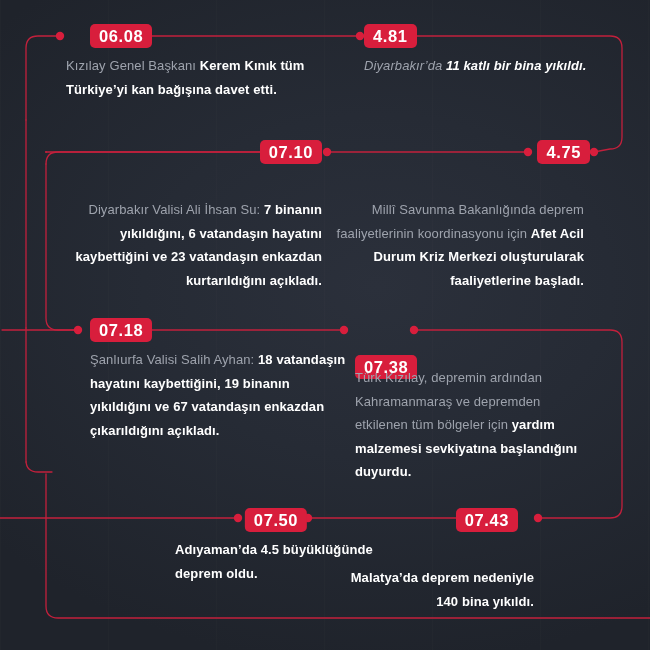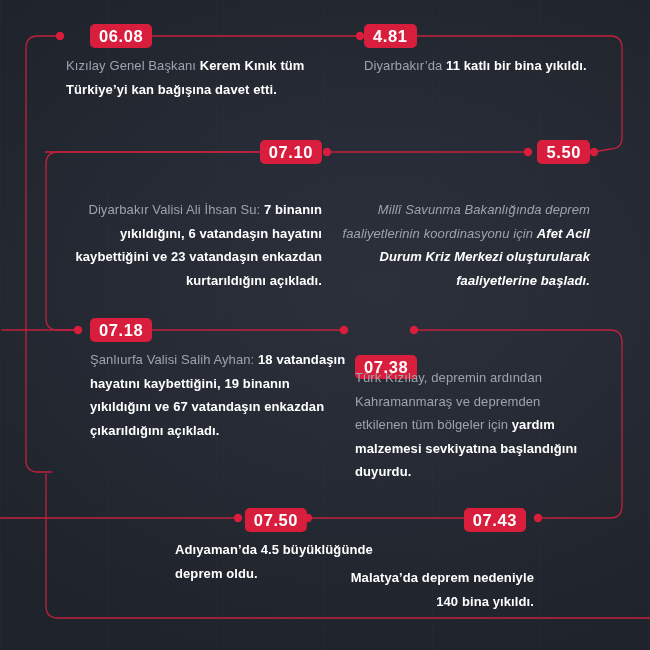--- a/index.html
+++ b/index.html
@@ -85,44 +85,44 @@
   .al-right { text-align: right; margin-top: 28px; }
   .al-center{ text-align: left; }
 
   
   #b1 { left: 66px;  top: 24px;  width: 270px; }
   #b1 .badge-row { left: 0; padding-left: 24px; }
   #b1 .txt { left: 0; top: 30px; width: 262px; }
 
   #b2 { left: 364px; top: 24px;  width: 270px; }
   #b2 .badge-row { left: 0; }
-  #b2 .txt { left: 0; top: 30px; width: 262px; }
+  #b2 .txt { left: 0; top: 30px; width: 262px; font-style: italic; }
 
   #b3 { left: 66px;  top: 140px; width: 256px; }
   #b3 .badge-row { right: 0; }
   #b3 .txt { right: 0; top: 30px; width: 256px; }
 
   #b4 { left: 334px; top: 140px; width: 256px; }
   #b4 .badge-row { right: 0; }
-  #b4 .txt { right: 0; top: 30px; width: 256px; font-style: italic; }
+  #b4 .txt { right: 6px; top: 30px; width: 256px; }
 
   #b5 { left: 90px;  top: 318px; width: 262px; }
   #b5 .badge-row { left: 0; }
   #b5 .txt { left: 0; top: 30px; width: 262px; }
 
   #b6 { left: 355px; top: 318px; width: 240px; }
   #b6 .badge-row { left: 0; margin-top: 37px; }
   #b6 .txt { left: 0; top: 30px; width: 240px; margin-top: 18px; }
 
   #b7 { left: 175px; top: 508px; width: 202px; }
   #b7 .badge-row { left: 50%; transform: translateX(-50%); }
   #b7 .txt { left: 0; top: 30px; width: 202px; }
 
   #b8 { left: 380px; top: 508px; width: 154px; }
-  #b8 .badge-row { right: 8px; }
+  #b8 .badge-row { right: 16px; }
   #b8 .txt { right: 0; top: 30px; width: 186px; }
 </style>
 </head>
 <body>
 
 <div id="stage">
   <div id="bands"></div>
 
   <svg id="wires" viewBox="0 0 650 650" xmlns="http://www.w3.org/2000/svg">
     <g fill="none" stroke="#c2203c" stroke-width="1.3" stroke-linecap="round">
@@ -192,21 +192,21 @@
 
   <div class="block" id="b3">
     <div class="badge-row">
       <span class="badge">07.10</span>
     </div>
     <div class="txt al-right"><span>Diyarbakır Valisi Ali İhsan Su: </span><b>7 binanın yıkıldığını, 6 vatandaşın hayatını kaybettiğini ve 23 vatandaşın enkazdan kurtarıldığını açıkladı.</b></div>
   </div>
 
   <div class="block" id="b4">
     <div class="badge-row">
-      <span class="badge">5.50</span>
+      <span class="badge">4.75</span>
     </div>
     <div class="txt al-right"><span>Millî Savunma Bakanlığında deprem faaliyetlerinin koordinasyonu için </span><b>Afet Acil Durum Kriz Merkezi oluşturularak faaliyetlerine başladı.</b></div>
   </div>
 
   <div class="block" id="b5">
     <div class="badge-row">
       <span class="badge">07.18</span>
     </div>
     <div class="txt al-left"><span>Şanlıurfa Valisi Salih Ayhan: </span><b>18 vatandaşın hayatını kaybettiğini, 19 binanın yıkıldığını ve 67 vatandaşın enkazdan çıkarıldığını açıkladı.</b></div>
   </div>

